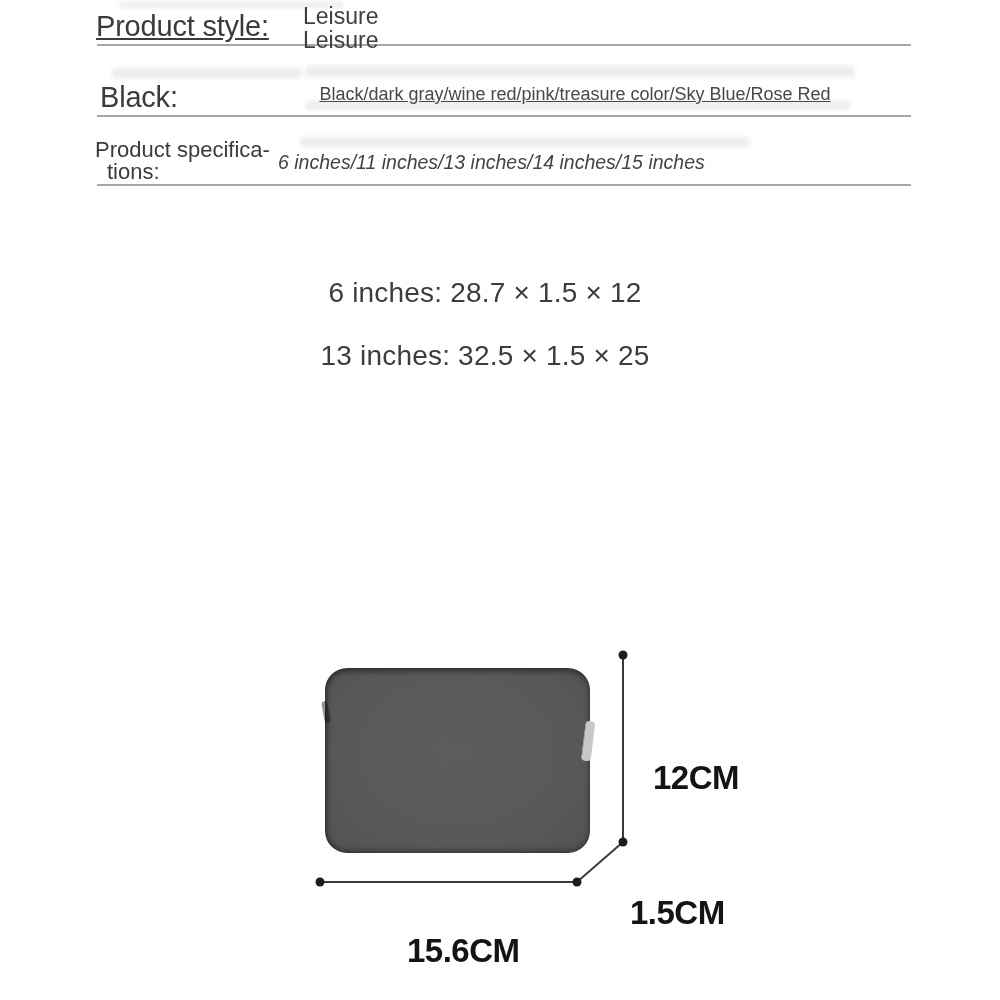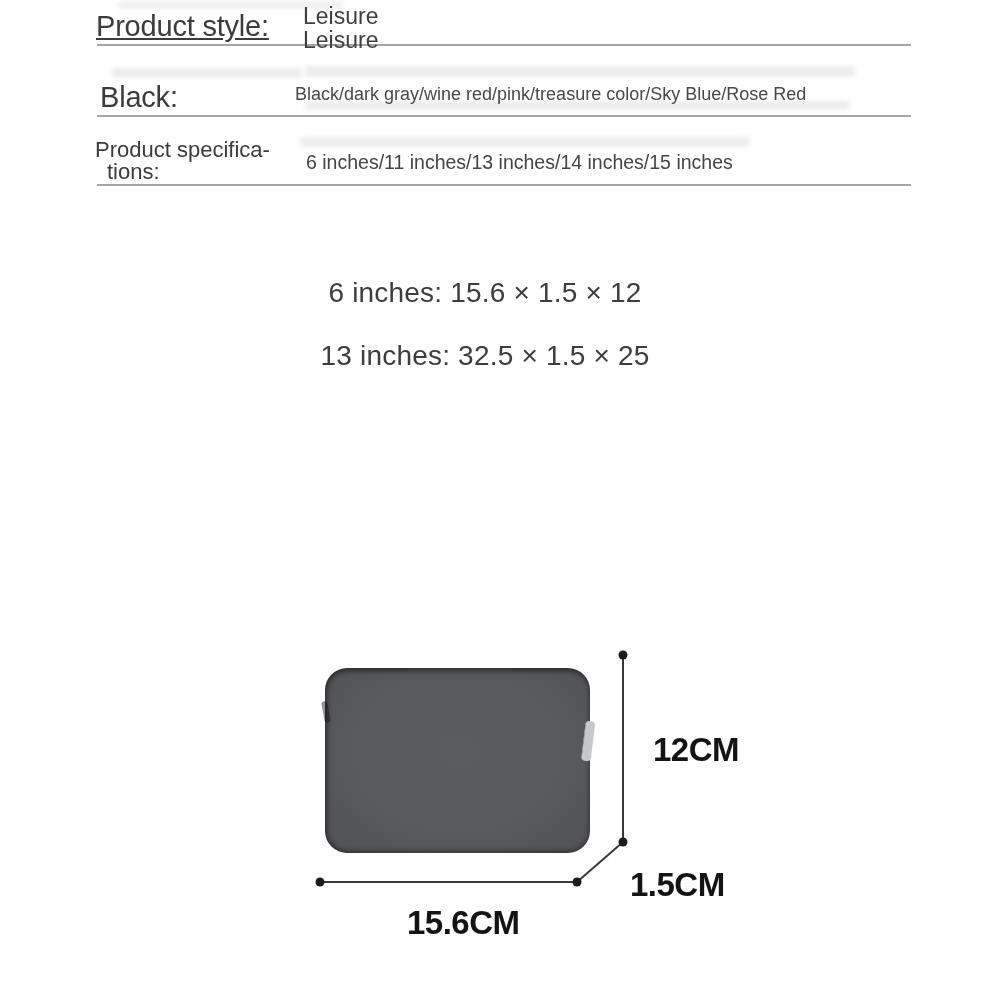--- a/index.html
+++ b/index.html
@@ -28,20 +28,22 @@
   }
   .style-value {
     color: #3f3f3f;
     font-size: 23px;
     line-height: 23px;
   }
   .color-value {
     color: #484848;
     font-size: 18px;
     width: 560px;
+    text-align: center;
+    text-decoration: underline;
   }
   .specsize-value {
     color: #444444;
     font-size: 19.5px;
   }
   .separator {
     height: 2px;
     background: #a6a6a6;
     left: 97px;
     width: 814px;
@@ -111,20 +113,21 @@
     height: 330px;
     z-index: 1;
   }
   .dim-label {
     color: #141414;
     font-size: 33px;
     font-weight: 700;
     letter-spacing: -0.5px;
     line-height: 33px;
     z-index: 2;
+    margin-top: 28px;
   }
   #dim-height { left: 653px; top: 733px; }
   #dim-depth  { left: 630px; top: 868px; }
   #dim-width  { left: 407px; top: 906px; }
 </style>
 </head>
 <body>
 
 <div class="abs ghost" style="left:118px; top:2px;  width:225px; height:6px;"></div>
 <div class="abs ghost" style="left:112px; top:68px; width:190px; height:10px;"></div>
@@ -138,24 +141,24 @@
 
 <div class="abs text-layer spec-label" style="left:96px; top:10px;text-decoration:underline;">Product style:</div>
 <div class="abs text-layer style-value" style="left:303px; top:5px;">Leisure</div>
 <div class="abs text-layer style-value" style="left:303px; top:29px;">Leisure</div>
 
 <div class="abs text-layer spec-label" style="left:100px; top:81px;">Black:</div>
 <div class="abs text-layer color-value" style="left:295px; top:84px;">Black/dark gray/wine red/pink/treasure color/Sky Blue/Rose Red</div>
 
 <div class="abs text-layer spec-label-small" style="left:95px; top:139px;">Product specifica-</div>
 <div class="abs text-layer spec-label-small" style="left:95px; top:161px;margin-left:12px;">tions:</div>
-<div class="abs text-layer specsize-value" style="left:306px; top:151px;">6 inches/11 inches/13 inches/14 inches/15 inches</div>
+<div class="abs text-layer specsize-value" style="left:278px; top:151px;font-style:italic;">6 inches/11 inches/13 inches/14 inches/15 inches</div>
 
 <div class="abs size-list">
-  <div class="size-line">6 inches: 15.6 × 1.5 × 12</div>
+  <div class="size-line">6 inches: 28.7 × 1.5 × 12</div>
   <div class="size-line">13 inches: 32.5 × 1.5 × 25</div>
 </div>
 
 <div class="abs sleeve" style="background-color: rgb(88, 89, 91);"></div>
 <div class="abs sleeve-notch"></div>
 <div class="abs zipper" style="background-color: rgb(199, 200, 201);"></div>
 
 <svg class="abs dim-svg" viewBox="0 630 1000 330" xmlns="http://www.w3.org/2000/svg">
 
   <line x1="623" y1="655" x2="623" y2="842" stroke="#3a3a3a" stroke-width="2"></line>

